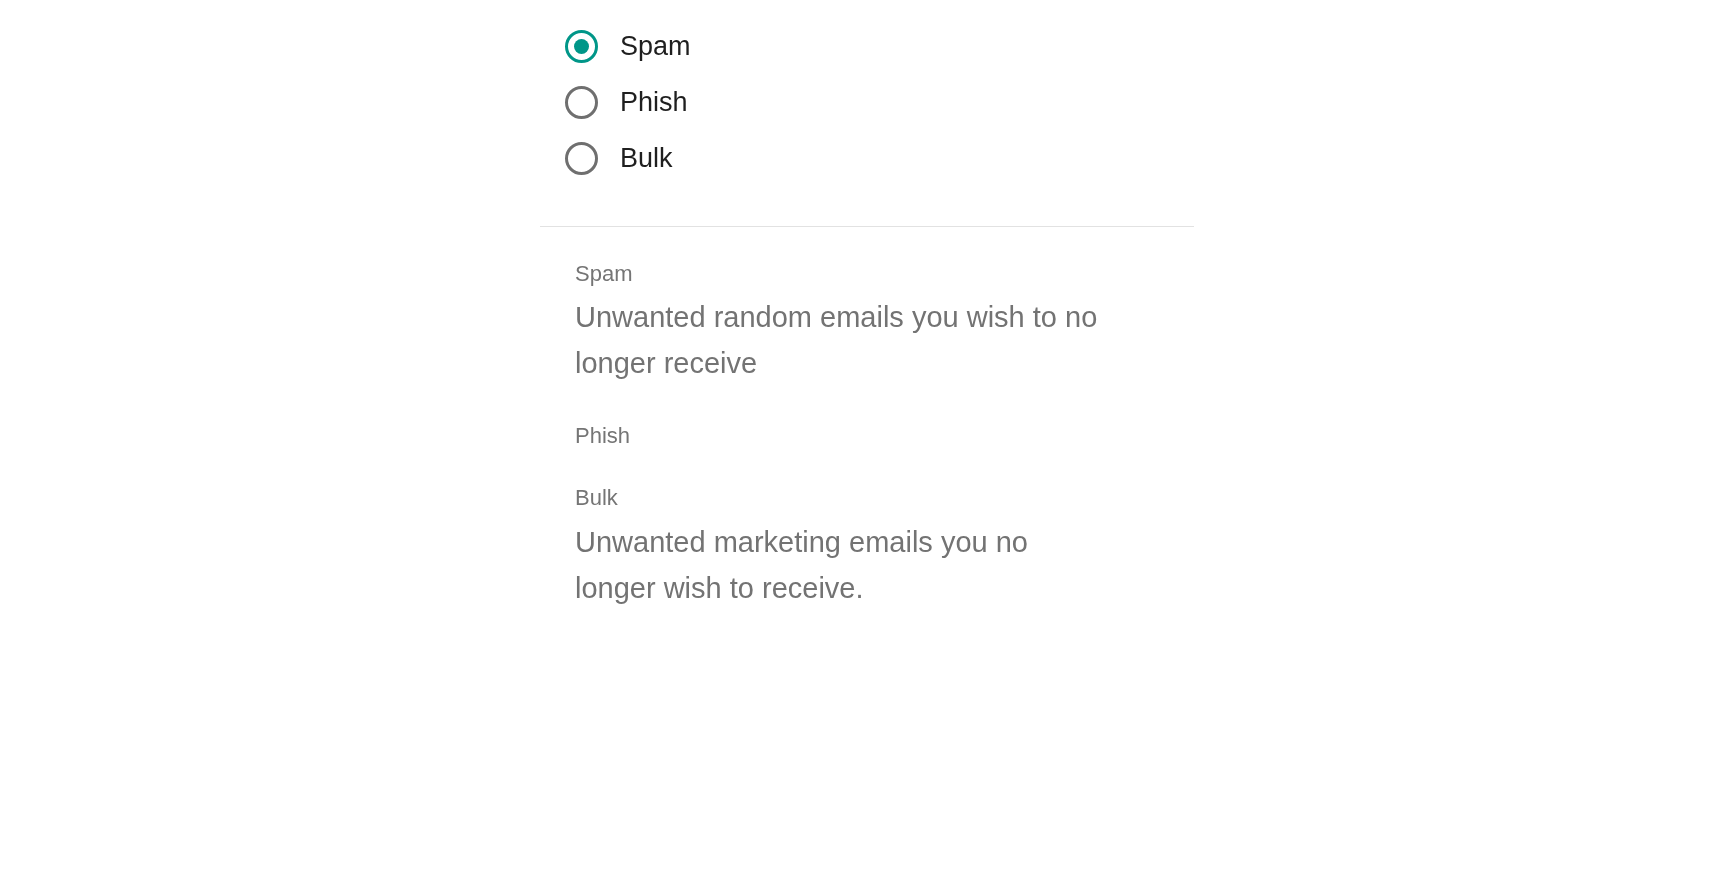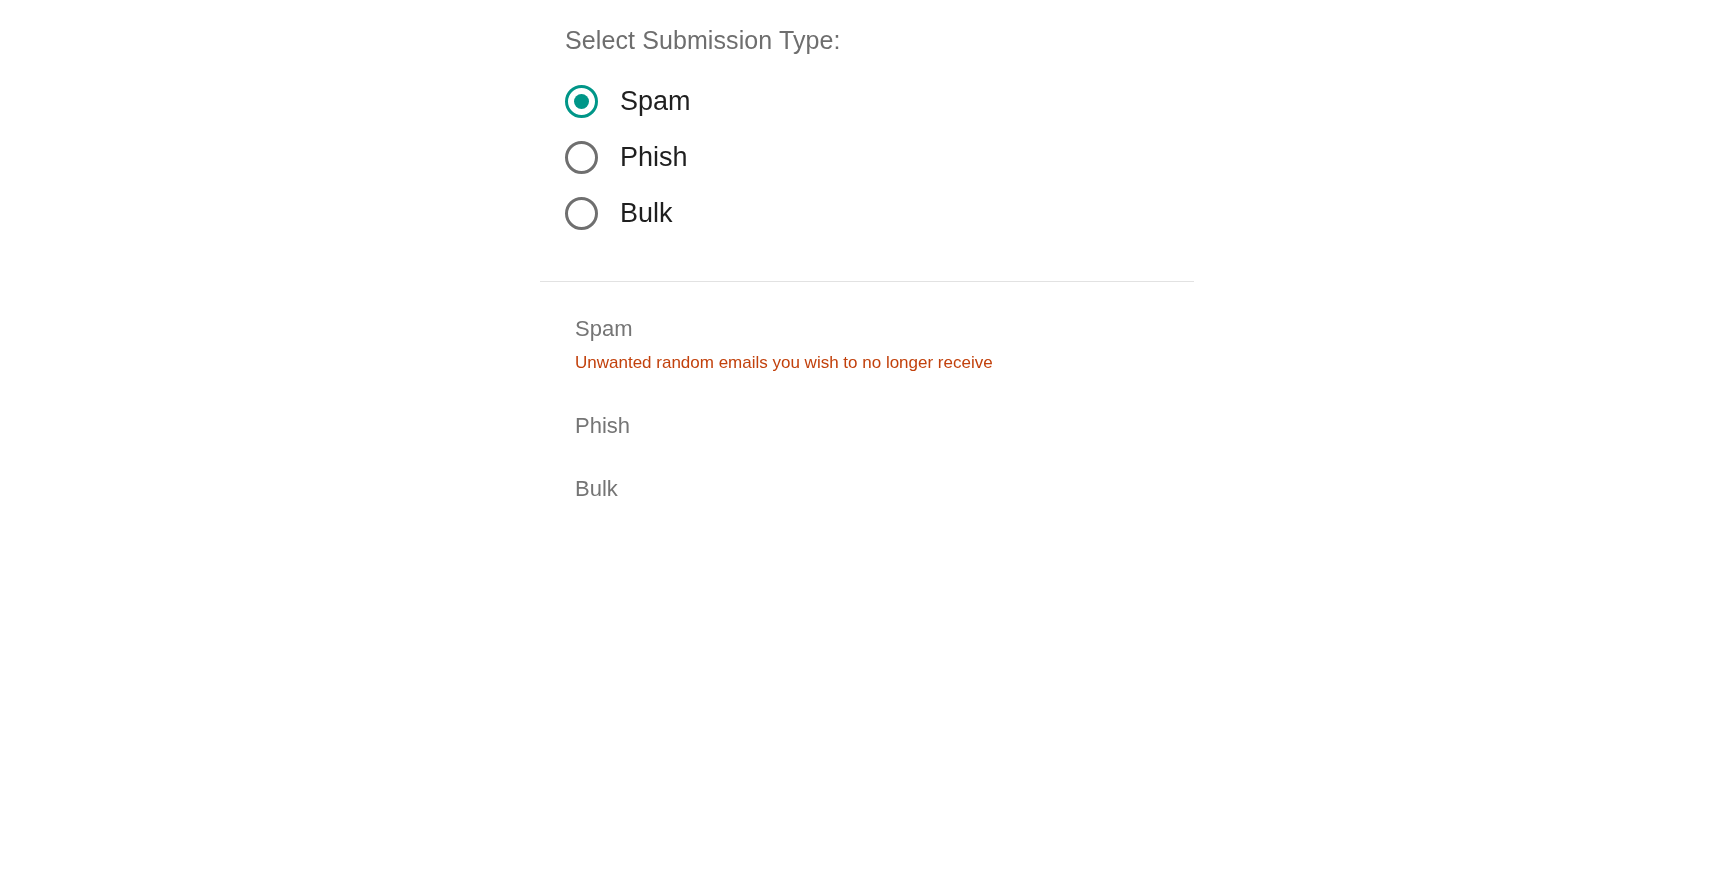--- a/index.html
+++ b/index.html
@@ -96,32 +96,31 @@
   }
 
   .def-term {
     font-size: 22px;
     color: #757575;
     line-height: 1.2;
     margin-bottom: 8px;
   }
 
   .def-desc {
-    font-size: 17px;
-    color: #c2410c;
+    font-size: 29px;
+    color: #737373;
     line-height: 1.58;
     max-width: 530px;
   }
 </style>
 </head>
 <body>
 
 <div class="panel">
 
-  <div class="section-label">Select Submission Type:</div>
 
   <div class="radio-list">
 
     <div class="radio-row selected">
       <span class="radio-outer">
         <span class="radio-inner"></span>
       </span>
       <span class="radio-label">Spam</span>
     </div>
 
@@ -149,17 +148,18 @@
       <div class="def-term">Spam</div>
       <div class="def-desc">Unwanted random emails you wish to no longer receive</div>
     </div>
 
     <div class="def-block">
       <div class="def-term">Phish</div>
     </div>
 
     <div class="def-block">
       <div class="def-term">Bulk</div>
+      <div class="def-desc">Unwanted marketing emails you no longer wish to receive.</div>
     </div>
 
   </div>
 
 </div>
 
 </body></html>

